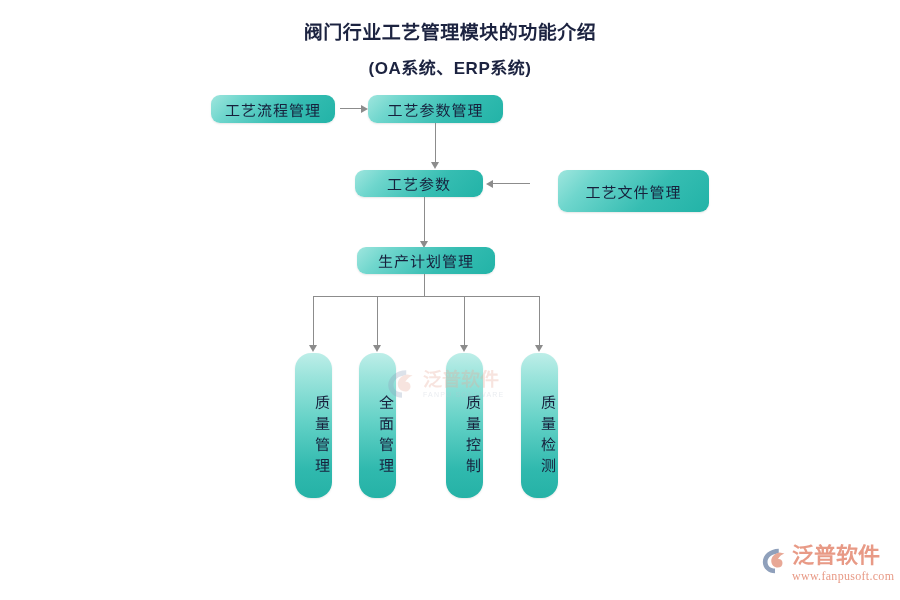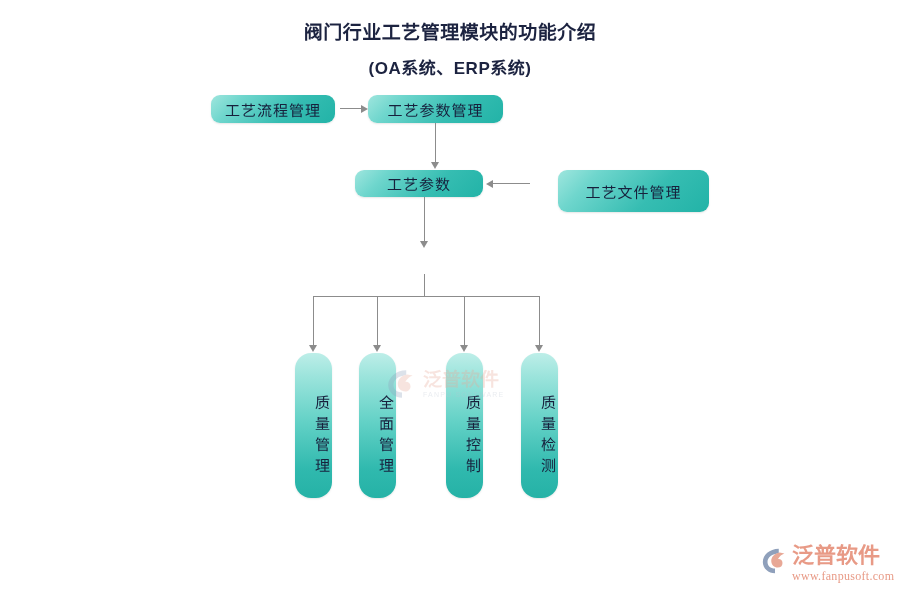--- a/index.html
+++ b/index.html
@@ -191,20 +191,23 @@
   <div class="conn h" style="left:492px; top:183px; width:38px;"></div>
   <div class="arrow-left" style="left:486px; top:180px;"></div>
 
   <div class="node" style="left:530px; top:170px; width:151px; height:42px;margin-left:28px;">
     <span>工艺文件管理</span>
   </div>
 
   <div class="conn v" style="left:424px; top:197px; height:48px;"></div>
   <div class="arrow-down" style="left:420px; top:241px;"></div>
 
+  <div class="node" style="left:357px; top:247px; width:138px; height:27px;">
+    <span>生产计划管理</span>
+  </div>
 
   <div class="conn v" style="left:424px; top:274px; height:22px;"></div>
   <div class="conn h" style="left:313px; top:296px; width:226px;"></div>
 
   <div class="conn v" style="left:313px; top:296px; height:52px;"></div>
   <div class="arrow-down" style="left:309px; top:345px;"></div>
 
   <div class="conn v" style="left:377px; top:296px; height:52px;"></div>
   <div class="arrow-down" style="left:373px; top:345px;"></div>
 

